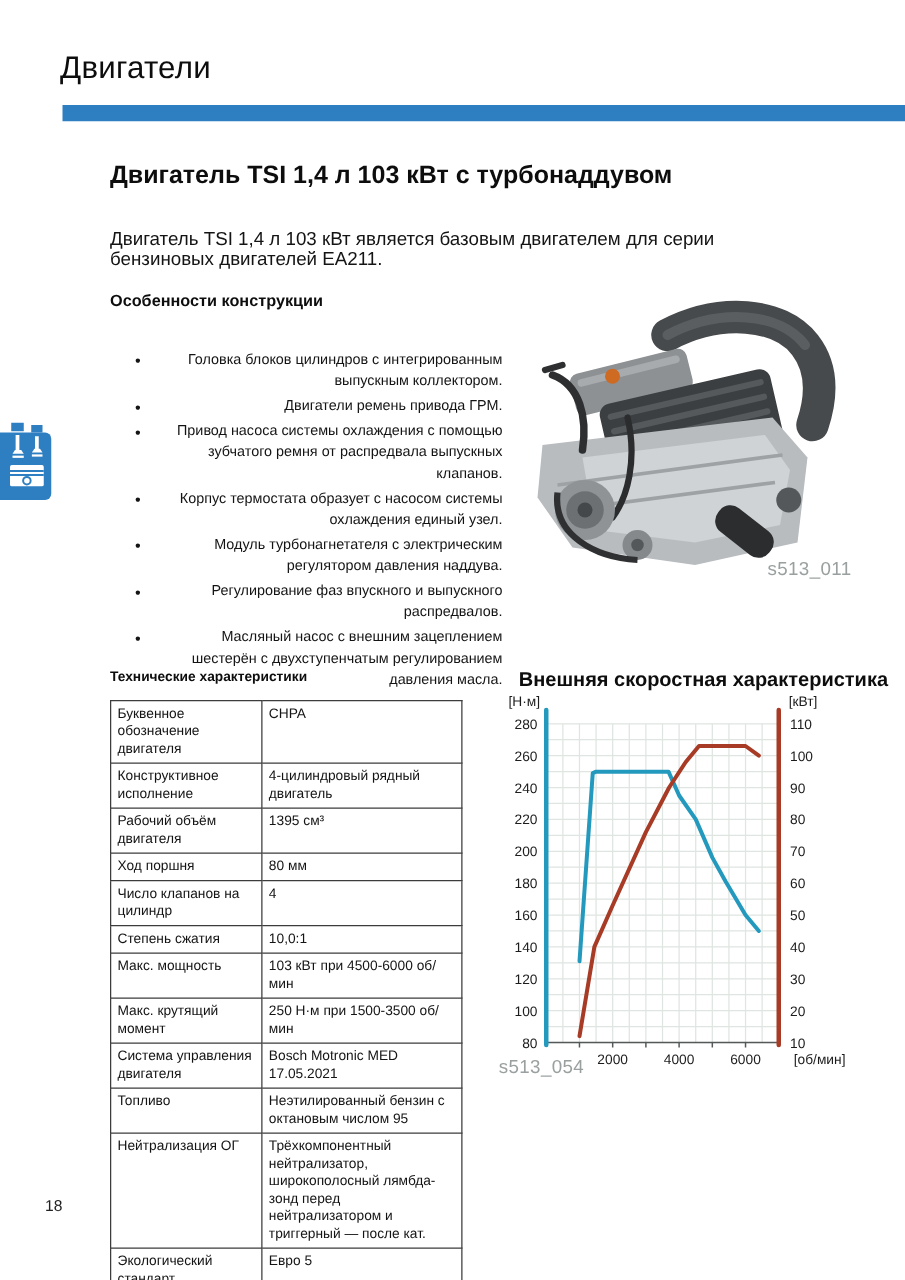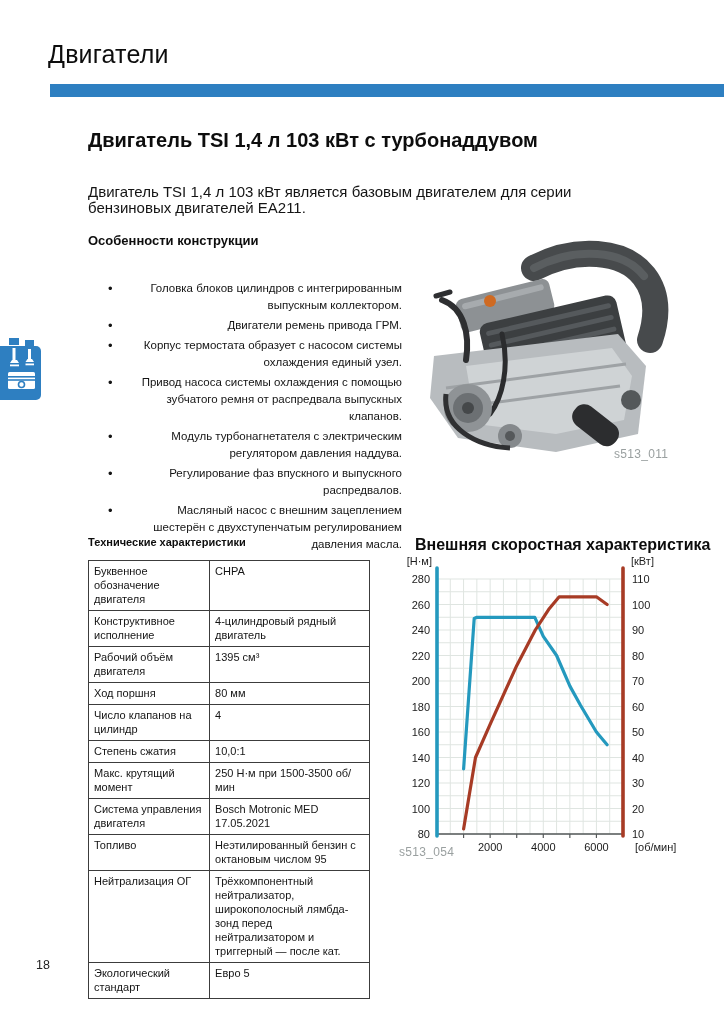--- a/index.html
+++ b/index.html
@@ -42,21 +42,21 @@
   }
   .features-list li{
     position:relative;padding-left:18px;margin-bottom:3px;
   }
   .features-list li::before{
     content:"\2022";position:absolute;left:2px;top:0;
     font-size:13px;
   }
   .engine-figure{position:absolute;left:406px;top:238px;width:292px;height:222px;}
   .figure-caption{
-    position:absolute;font-size:12px;color:#9aa0a0;letter-spacing:.3px;
+    position:absolute;font-size:15px;color:#9aa0a0;letter-spacing:.3px;
   }
   .caption-engine{left:614px;top:447px;}
   .caption-chart{left:399px;top:845px;}
   .specs-heading{
     position:absolute;left:88px;top:536px;
     font-size:11px;font-weight:bold;color:#0d0d0d;
   }
   .specs-table{
     position:absolute;left:88px;top:560px;width:282px;
     border-collapse:collapse;
@@ -107,22 +107,22 @@
     </svg>
   </div>
 
   <div class="article-title">Двигатель TSI 1,4 л 103 кВт с турбонаддувом</div>
   <div class="intro">Двигатель TSI 1,4 л 103 кВт является базовым двигателем для серии бензиновых двигателей EA211.</div>
 
   <div class="features-heading">Особенности конструкции</div>
   <ul class="features-list">
     <li>Головка блоков цилиндров с интегрированным выпускным коллектором.</li>
     <li>Двигатели ремень привода ГРМ.</li>
+    <li>Привод насоса системы охлаждения с помощью зубчатого ремня от распредвала выпускных клапанов.</li>
     <li>Корпус термостата образует с насосом системы охлаждения единый узел.</li>
-    <li>Привод насоса системы охлаждения с помощью зубчатого ремня от распредвала выпускных клапанов.</li>
     <li>Модуль турбонагнетателя с электрическим регулятором давления наддува.</li>
     <li>Регулирование фаз впускного и выпускного распредвалов.</li>
     <li>Масляный насос с внешним зацеплением шестерён с двухступенчатым регулированием давления масла.</li>
   </ul>
 
   <div class="engine-figure">
     <svg width="292" height="222" viewBox="0 0 292 222">
 
       <path d="M128,30 C170,8 218,12 238,38 C252,56 252,78 244,102" fill="none" stroke="#474a4c" stroke-width="26" stroke-linecap="round"></path>
       <path d="M128,30 C170,8 218,12 238,38" fill="none" stroke="#5a5e60" stroke-width="8" stroke-linecap="round"></path>
@@ -185,20 +185,24 @@
           <td class="c1">Ход поршня</td>
           <td class="c2">80 мм</td>
         </tr>
       <tr>
           <td class="c1">Число клапанов на цилиндр</td>
           <td class="c2">4</td>
         </tr>
       <tr>
           <td class="c1">Степень сжатия</td>
           <td class="c2">10,0:1</td>
+        </tr>
+      <tr>
+          <td class="c1">Макс. мощность</td>
+          <td class="c2">103 кВт при 4500-6000 об/мин</td>
         </tr>
       <tr>
           <td class="c1">Макс. крутящий момент</td>
           <td class="c2">250 Н·м при 1500-3500 об/мин</td>
         </tr>
       <tr>
           <td class="c1">Система управления двигателя</td>
           <td class="c2">Bosch Motronic MED 17.05.2021</td>
         </tr>
       <tr>

